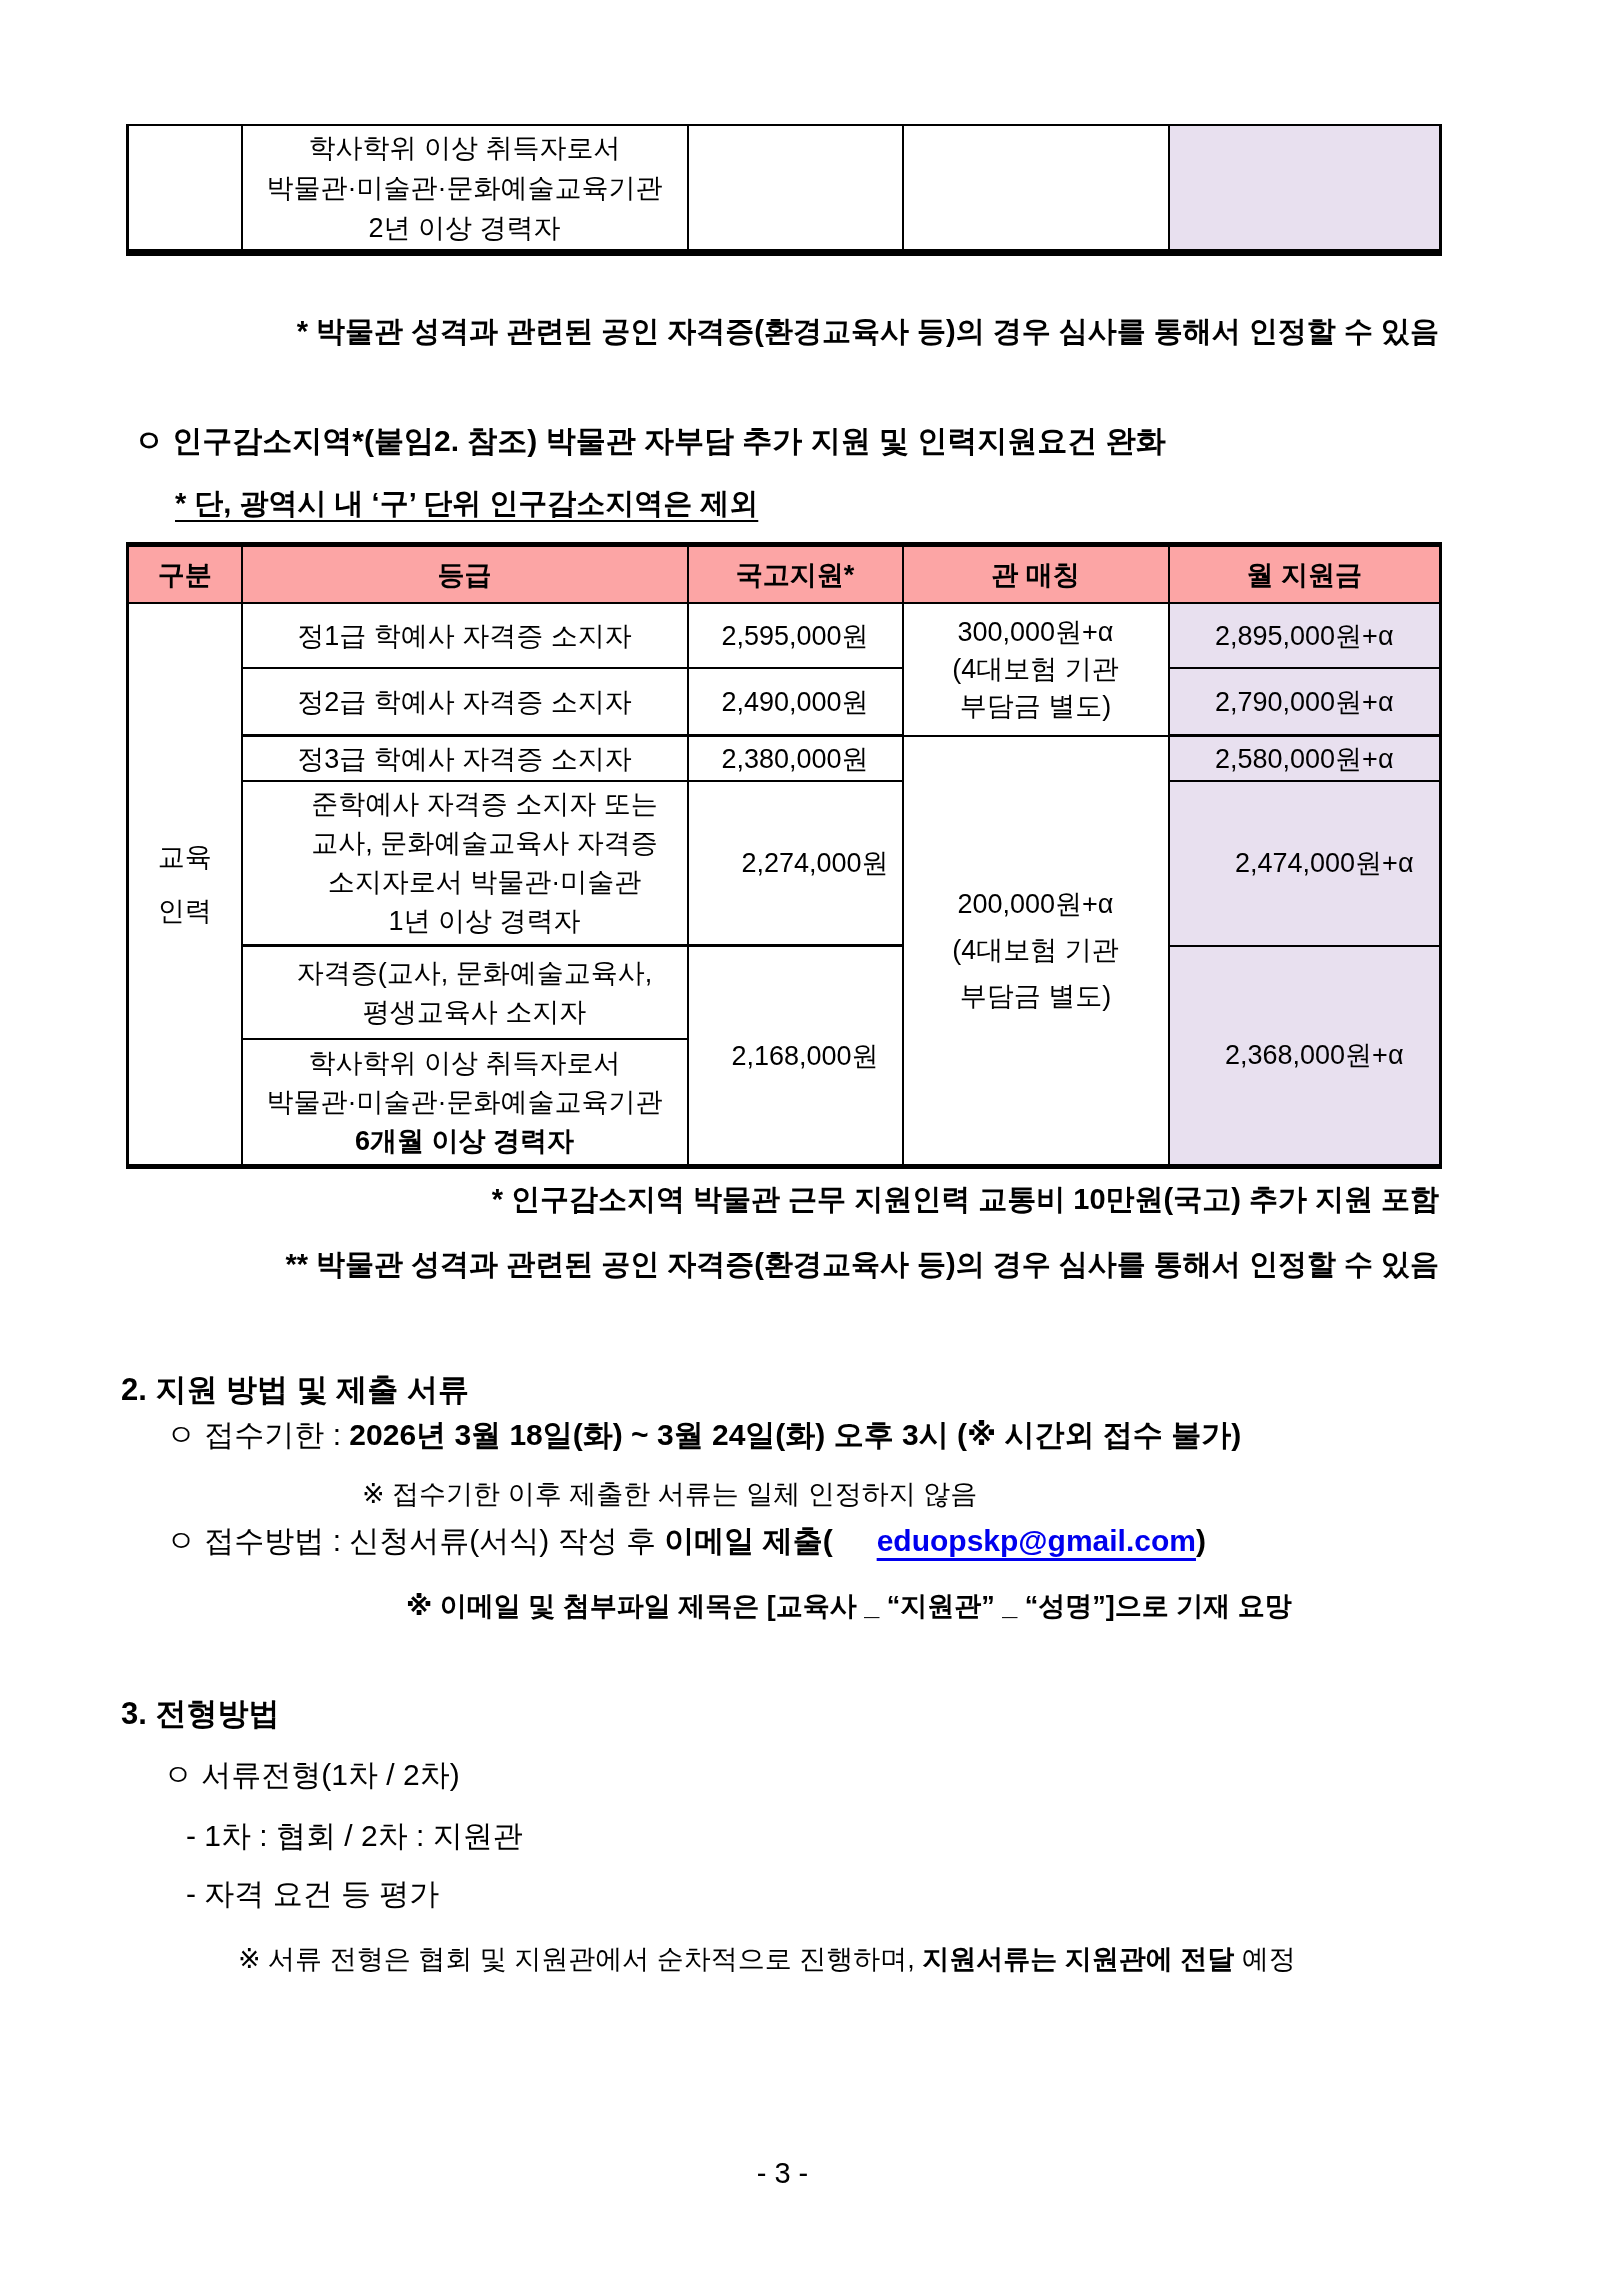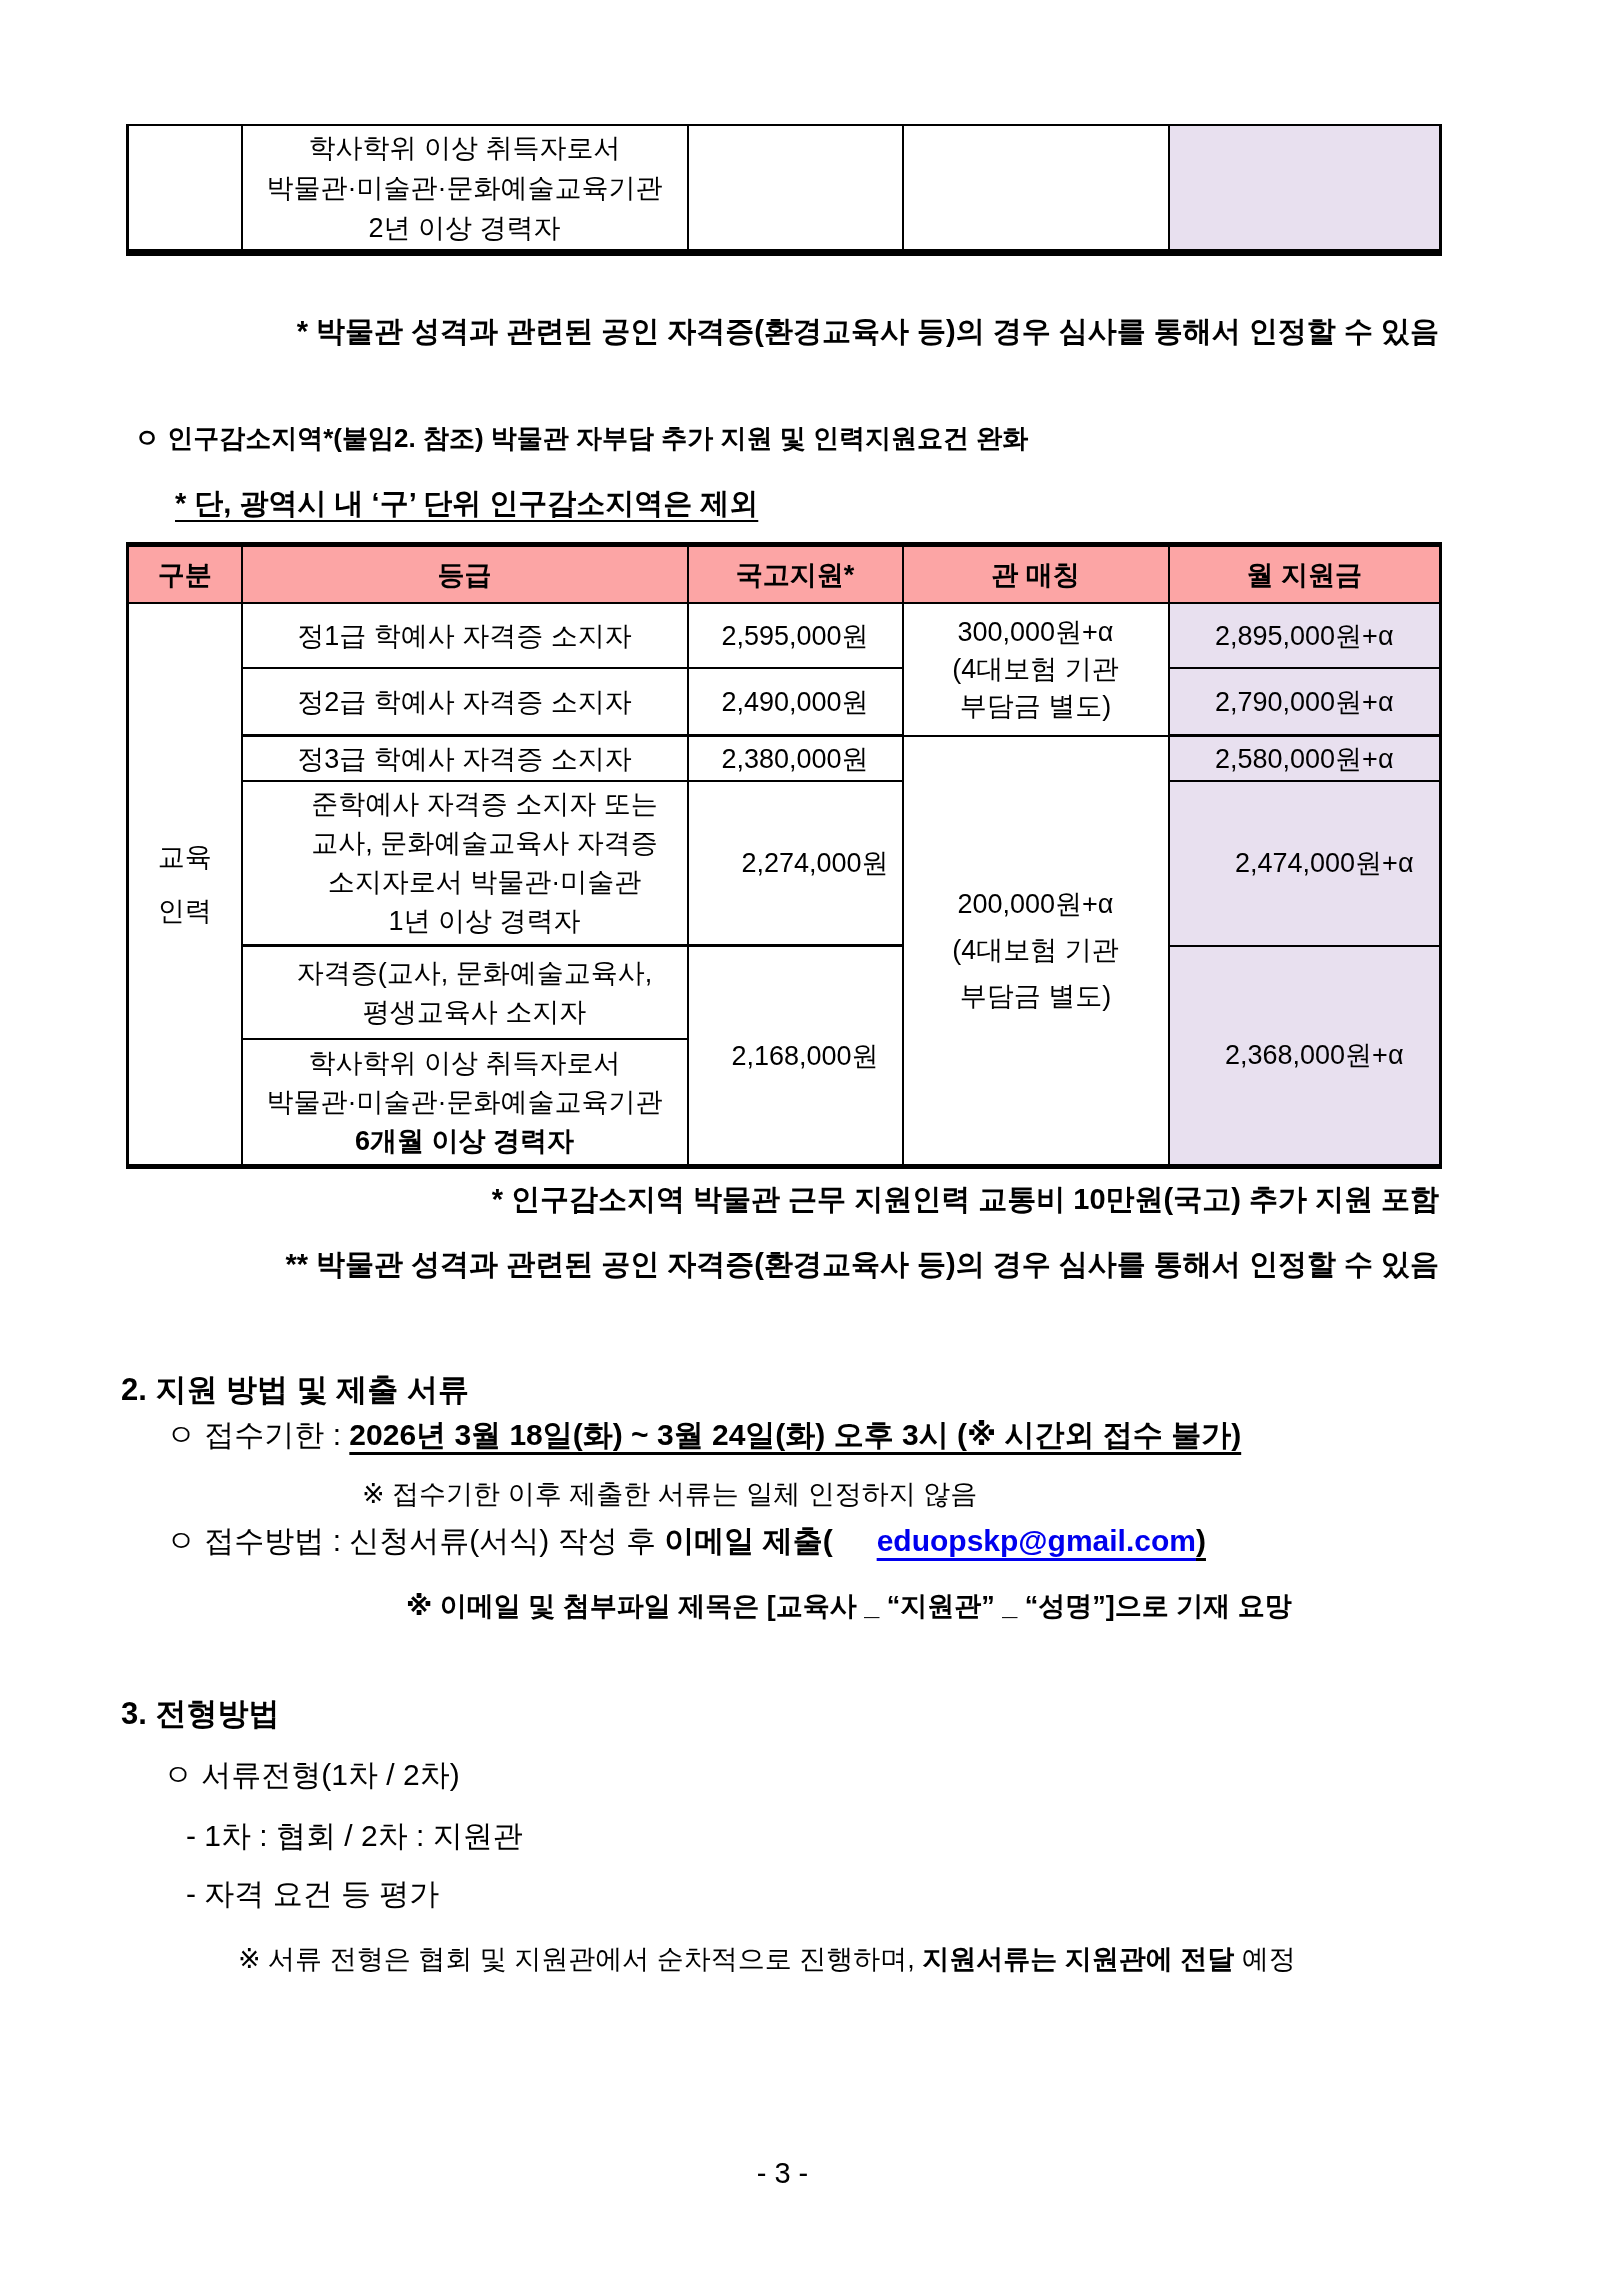--- a/index.html
+++ b/index.html
@@ -34,26 +34,26 @@
   tr.r2 td{height:65px;}
   tr.r3 td{height:43px;}
   tr.r4 td{height:162px;padding-left:40px;}
   tr.r5 td{height:91px;padding-left:20px;}
   tr.r6 td{height:124px;}
   .b{font-weight:bold;}
   
   .abs{position:absolute;white-space:nowrap;}
   .right2012{left:126px;width:1313px;text-align:right;}
   .note{font-size:29px;font-weight:bold;}
-  .pop-title{left:134px;top:421px;font-size:26px;font-weight:bold;}
+  .pop-title{left:134px;top:421px;font-size:30px;font-weight:bold;}
   .pop-subnote{left:175px;top:484px;font-size:29px;font-weight:bold;text-decoration:underline;text-underline-offset:6.5px;}
   .sec-title{left:121px;font-size:31px;font-weight:bold;}
   .bullet-line{font-size:30px;}
   .small-note{font-size:27px;}
-  .u{text-decoration:underline;text-underline-offset:6.5px;}
+  .u{text-underline-offset:6.5px;}
   .email{color:#0000ee;text-decoration:underline;text-underline-offset:6.5px;font-weight:bold;cursor:pointer;margin-left:44px;}
   .footer{left:126px;width:1313px;top:2157px;text-align:center;font-size:29px;}
 </style>
 </head>
 <body>
 
 <div class="page">
 
   <table class="tbl frag">
     <colgroup>

